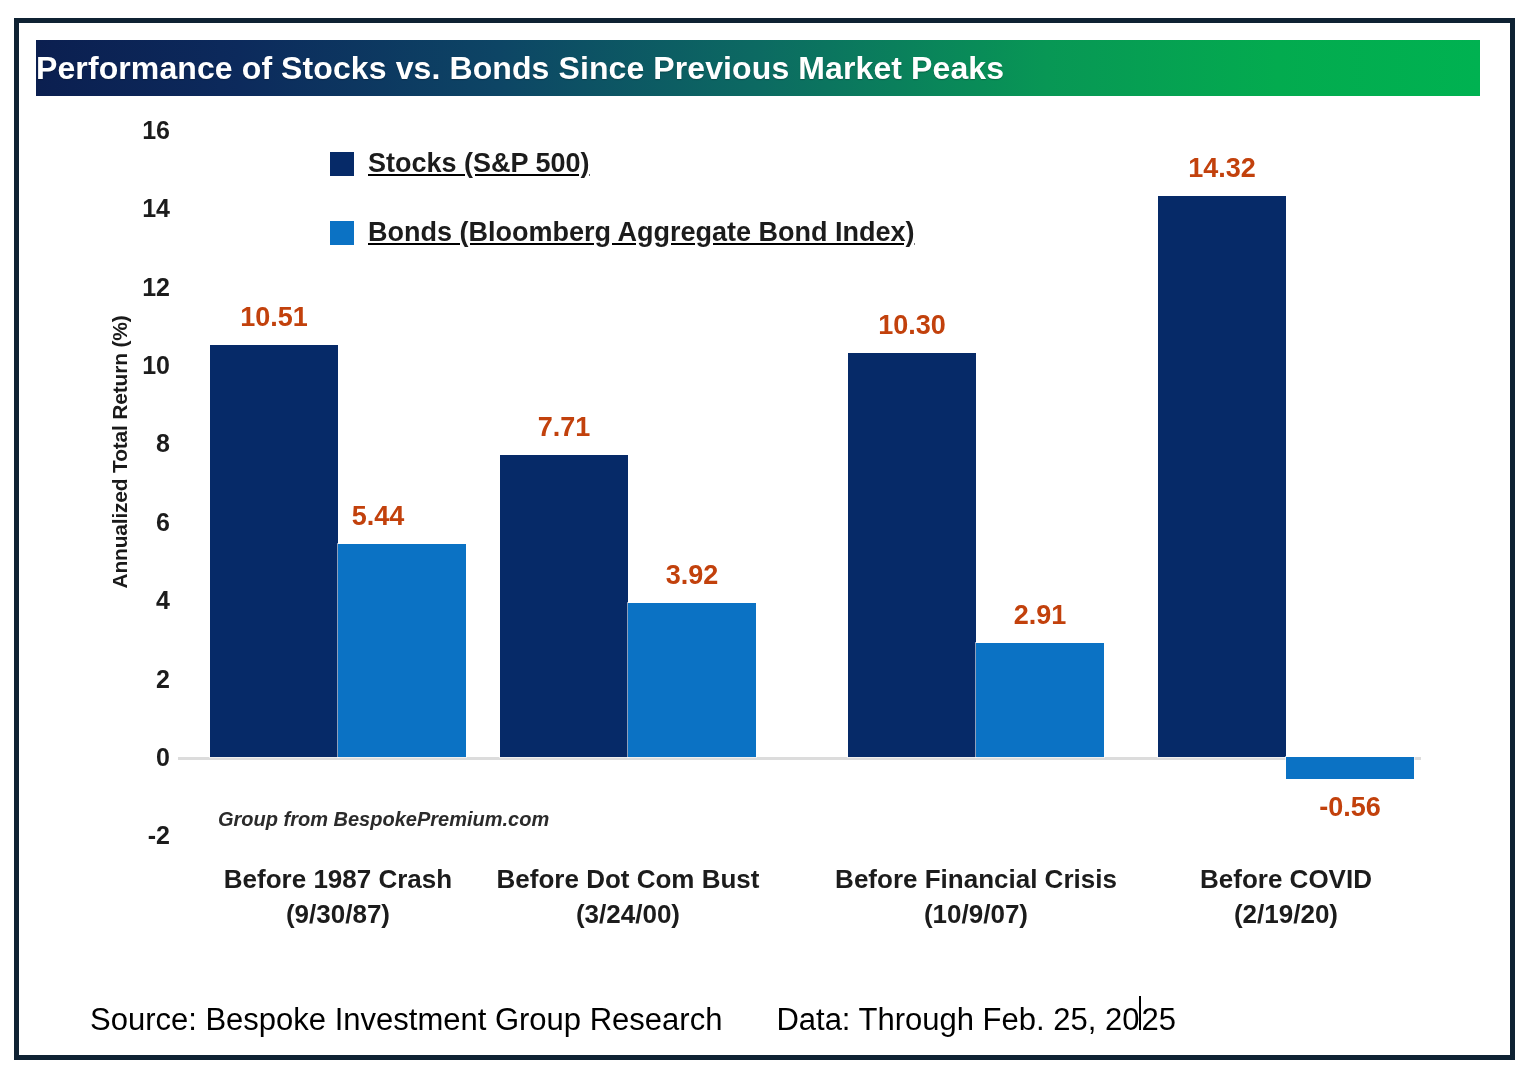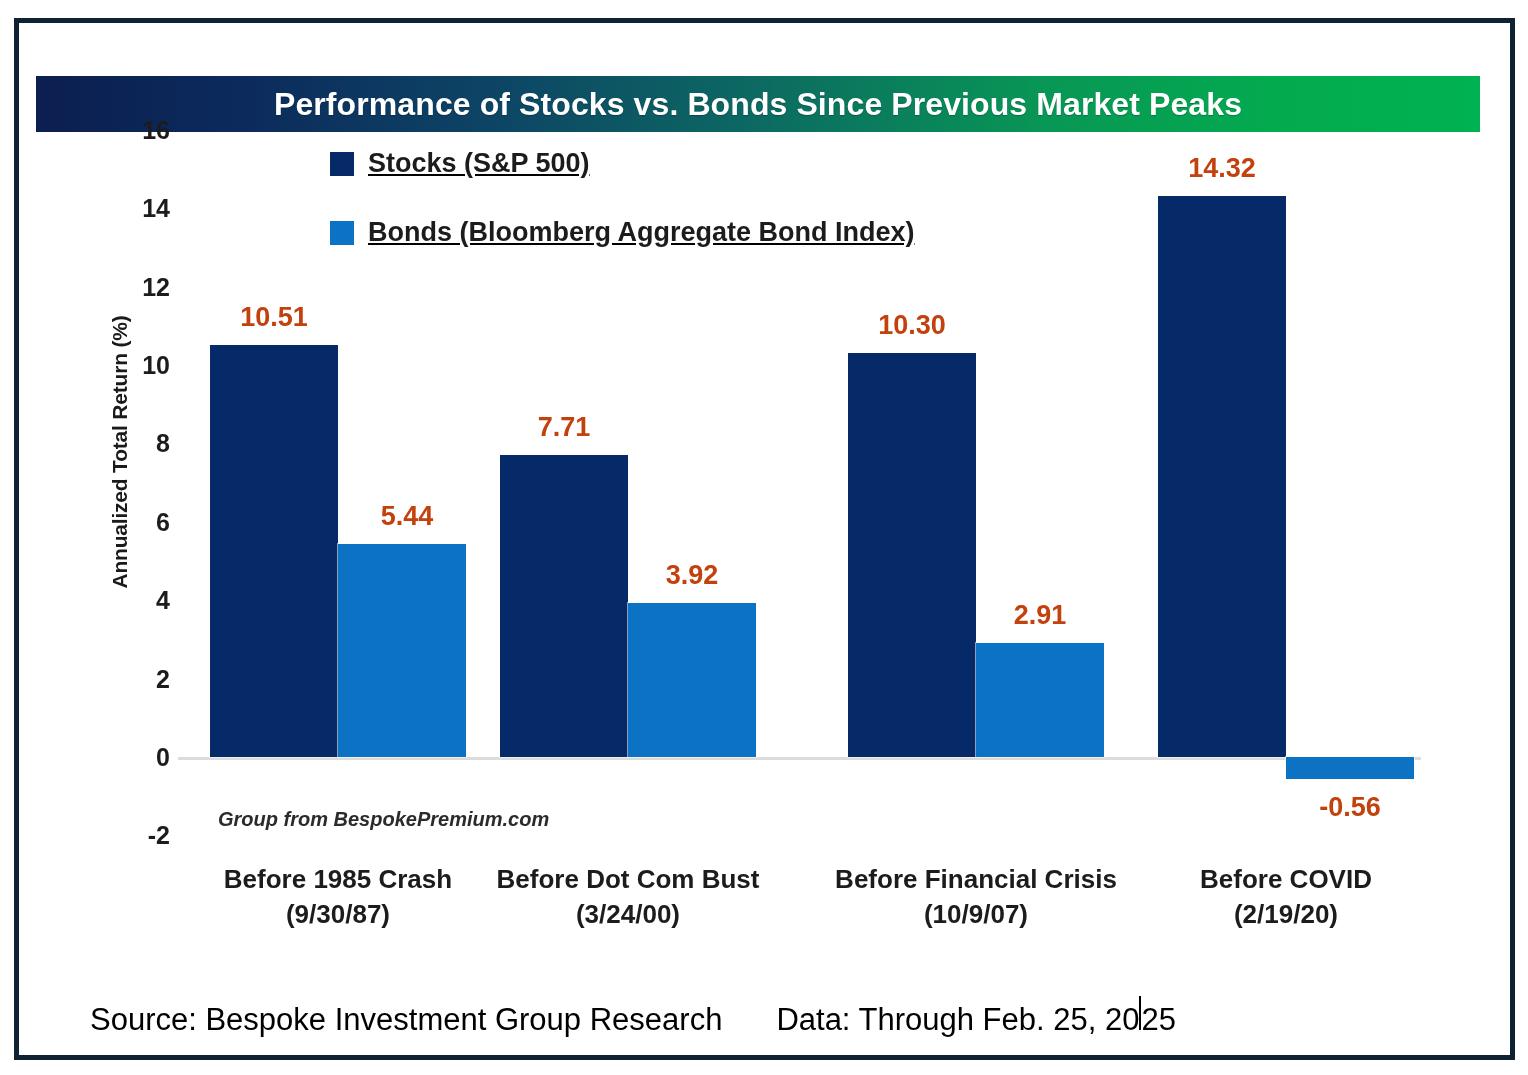--- a/index.html
+++ b/index.html
@@ -25,22 +25,21 @@
   
   .banner {
     position: absolute;
     left: 36px; top: 40px;
     width: 1444px; height: 56px;
     background: linear-gradient(to right,
        #0b1f50 0%, #0c2a5c 14%, #0d4565 32%,
        #0c6a62 50%, #089755 70%, #03ab4f 86%, #00b251 100%);
     display: flex;
     align-items: center;
-    justify-content: center;
-    margin-top: 36px;
+    justify-content: flex-start;
   }
   .banner-title {
     color: #ffffff;
     font-size: 32px;
     font-weight: bold;
     letter-spacing: 0.1px;
     white-space: nowrap;
     text-shadow: 0 1px 1px rgba(0,0,0,0.25);
   }
 
@@ -193,29 +192,29 @@
   <div class="plot" id="plot">
       <div class="bar stocks" style="left: 210px; top: 345.008px; width: 128px; height: 411.992px;"></div>
       <div class="bar-label" style="left: 274px; top: 302.008px;">10.51</div>
       <div class="bar stocks" style="left: 500px; top: 454.768px; width: 128px; height: 302.232px;"></div>
       <div class="bar-label" style="left: 564px; top: 411.768px;">7.71</div>
       <div class="bar stocks" style="left: 848px; top: 353.24px; width: 128px; height: 403.76px;"></div>
       <div class="bar-label" style="left: 912px; top: 310.24px;">10.30</div>
       <div class="bar stocks" style="left: 1158px; top: 195.656px; width: 128px; height: 561.344px;"></div>
       <div class="bar-label" style="left: 1222px; top: 152.656px;">14.32</div>
       <div class="bar bonds" style="left: 338px; top: 543.752px; width: 128px; height: 213.248px;"></div>
-      <div class="bar-label" style="left: 407px; top: 500.752px;">5.44</div>
+      <div class="bar-label" style="left: 378px; top: 500.752px;">5.44</div>
       <div class="bar bonds" style="left: 628px; top: 603.336px; width: 128px; height: 153.664px;"></div>
       <div class="bar-label" style="left: 692px; top: 560.336px;">3.92</div>
       <div class="bar bonds" style="left: 976px; top: 642.928px; width: 128px; height: 114.072px;"></div>
       <div class="bar-label" style="left: 1040px; top: 599.928px;">2.91</div>
       <div class="bar bonds" style="left: 1286px; top: 757px; width: 128px; height: 21.952px;"></div>
       <div class="bar-label" style="left: 1350px; top: 792px;">-0.56</div>
       <div class="cat" style="left: 338px; top: 862px;">
-        <div>Before 1985 Crash</div>
+        <div>Before 1987 Crash</div>
         <div>(9/30/87)</div>
       </div>
       <div class="cat" style="left: 628px; top: 862px;">
         <div>Before Dot Com Bust</div>
         <div>(3/24/00)</div>
       </div>
       <div class="cat" style="left: 976px; top: 862px;">
         <div>Before Financial Crisis</div>
         <div>(10/9/07)</div>
       </div>

